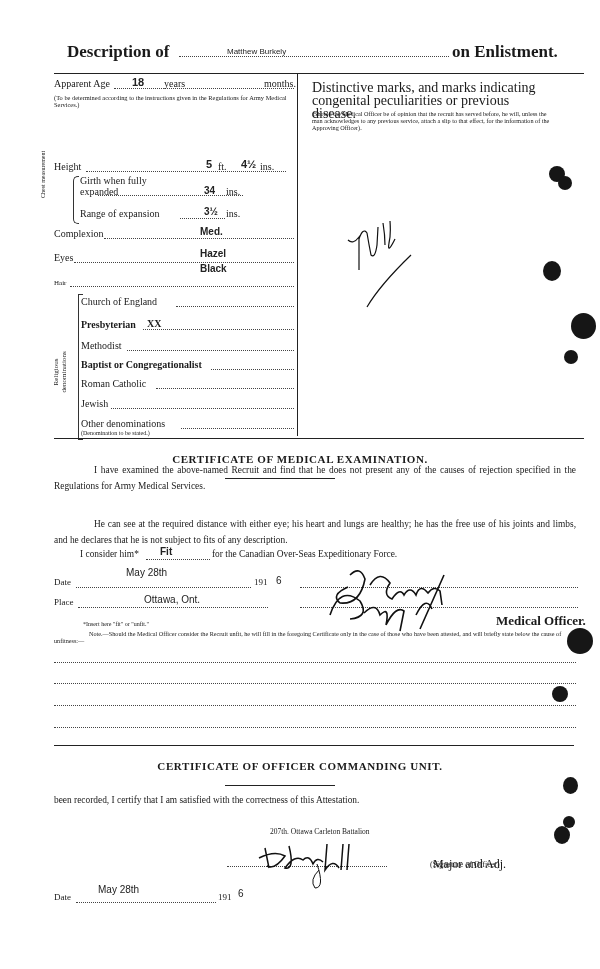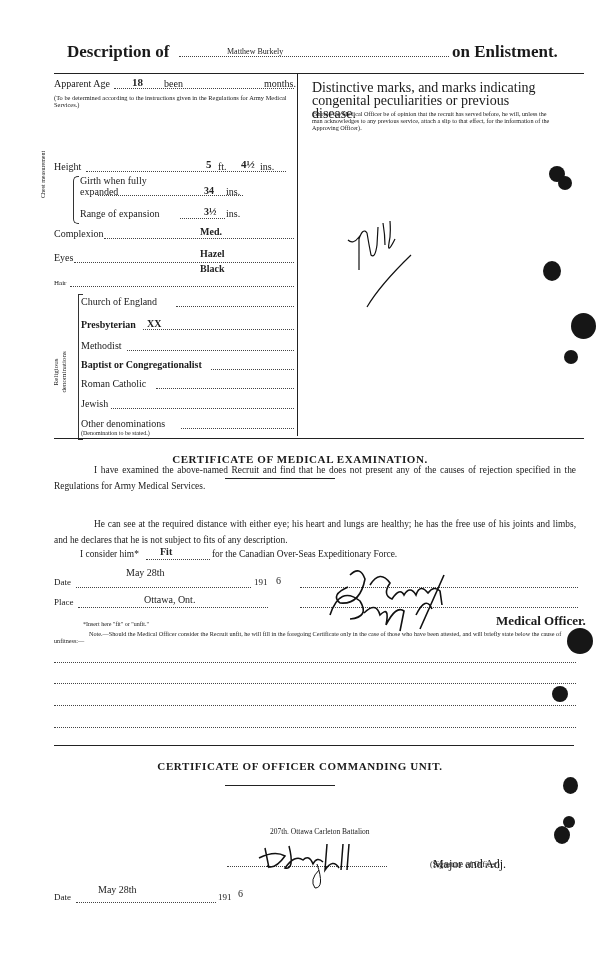--- a/index.html
+++ b/index.html
@@ -1,19 +1,19 @@
 <!DOCTYPE html>
 <html><head>
 <meta charset="utf-8">
 <style>
   html, body { margin:0; padding:0; background:#ffffff; }
   body { width:600px; height:969px; position:relative; overflow:hidden;
          font-family:"Liberation Serif", "DejaVu Serif", serif; color:#1a1a1a; }
   .abs { position:absolute; }
-  .typed { font-family:Liberation Serif, serif; font-weight:bold; color:#222; }
+  .typed { font-family:Liberation Sans, sans-serif; font-weight:bold; color:#222; }
   .dots { border-bottom:1px dotted #444; }
   .hr { position:absolute; height:0; border-top:1.5px solid #222; }
   .title { font-size:17px; }
   .title b { font-weight:bold; }
   .lbl { font-size:10px; white-space:nowrap; }
   .small { font-size:7px; line-height:7px; white-space:nowrap; }
   .heading { font-weight:bold; font-size:11px; letter-spacing:0.6px; white-space:nowrap; text-align:center; }
   .para { font-size:9.4px; line-height:16px; text-align:justify; }
   .hole { position:absolute; background:#161616; border-radius:50%; }
   .vline { position:absolute; width:0; border-left:1.5px solid #222; }
@@ -30,21 +30,21 @@
   <b class="abs" style="left:385px; top:0;">on Enlistment.</b>
 </div>
 <div class="hr" style="left:54px; top:73px; width:530px;"></div>
 
 <div class="vline" style="left:297px; top:74px; height:362px;"></div>
 
 <div class="abs lbl" style="left:54px; top:78px; width:240px;">
   <span>Apparent Age</span>
   <span class="abs dots" style="left:60px; top:10px; width:180px;"></span>
   <span class="abs typed" style="left:78px; top:-2px; font-size:11px;">18</span>
-  <span class="abs" style="left:110px; top:0;">been</span>
+  <span class="abs" style="left:110px; top:0;">years</span>
   <span class="abs" style="left:210px; top:0;">months.</span>
 </div>
 <div class="abs small" style="left:54px; top:94px; width:240px; white-space:normal; font-size:6.4px;">(To be determined according to the instructions given in the Regulations for Army Medical Services.)</div>
 
 <div class="abs lbl" style="left:54px; top:161px; width:240px;">
   <span>Height</span>
   <span class="abs dots" style="left:32px; top:10px; width:200px;"></span>
   <span class="abs typed" style="left:152px; top:-3px; font-size:11px;">5</span>
   <span class="abs" style="left:164px; top:0;">ft.</span>
   <span class="abs typed" style="left:187px; top:-3px; font-size:11px;">4½</span>
@@ -180,20 +180,21 @@
 <div class="abs dots" style="left:54px; top:683px; width:522px;"></div>
 <div class="abs dots" style="left:54px; top:705px; width:522px;"></div>
 <div class="abs dots" style="left:54px; top:727px; width:522px;"></div>
 
 <div class="hr" style="left:54px; top:745px; width:520px; border-top-width:1px;"></div>
 
 <div class="abs heading" style="left:0; width:600px; top:760px;">CERTIFICATE OF OFFICER COMMANDING UNIT.</div>
 <div class="hr" style="left:225px; top:785px; width:110px; border-top-width:1px;"></div>
 
 <div class="abs para" style="left:54px; top:792px; width:522px;">
+  <div style="white-space:nowrap;">been recorded, I certify that I am satisfied with the correctness of this Attestation.</div>
 </div>
 
 <div class="abs dots" style="left:227px; top:866px; width:160px;"></div>
 <div class="sig" style="left:255px; top:840px;">
   <svg width="130" height="50" viewBox="0 0 130 50">
     <path d="M10 8 L14 28 M4 18 Q20 10 30 16 Q20 30 12 26 M34 6 Q40 30 30 28 Q40 14 48 20 Q54 14 58 24 Q62 16 68 22 M72 4 L70 30 Q78 18 84 28 M88 4 L86 30 M94 4 L92 30" stroke="#111" stroke-width="1.5" fill="none"></path>
     <path d="M62 24 Q70 48 60 48 Q54 40 64 30" stroke="#111" stroke-width="1" fill="none"></path>
   </svg>
   
 </div>

